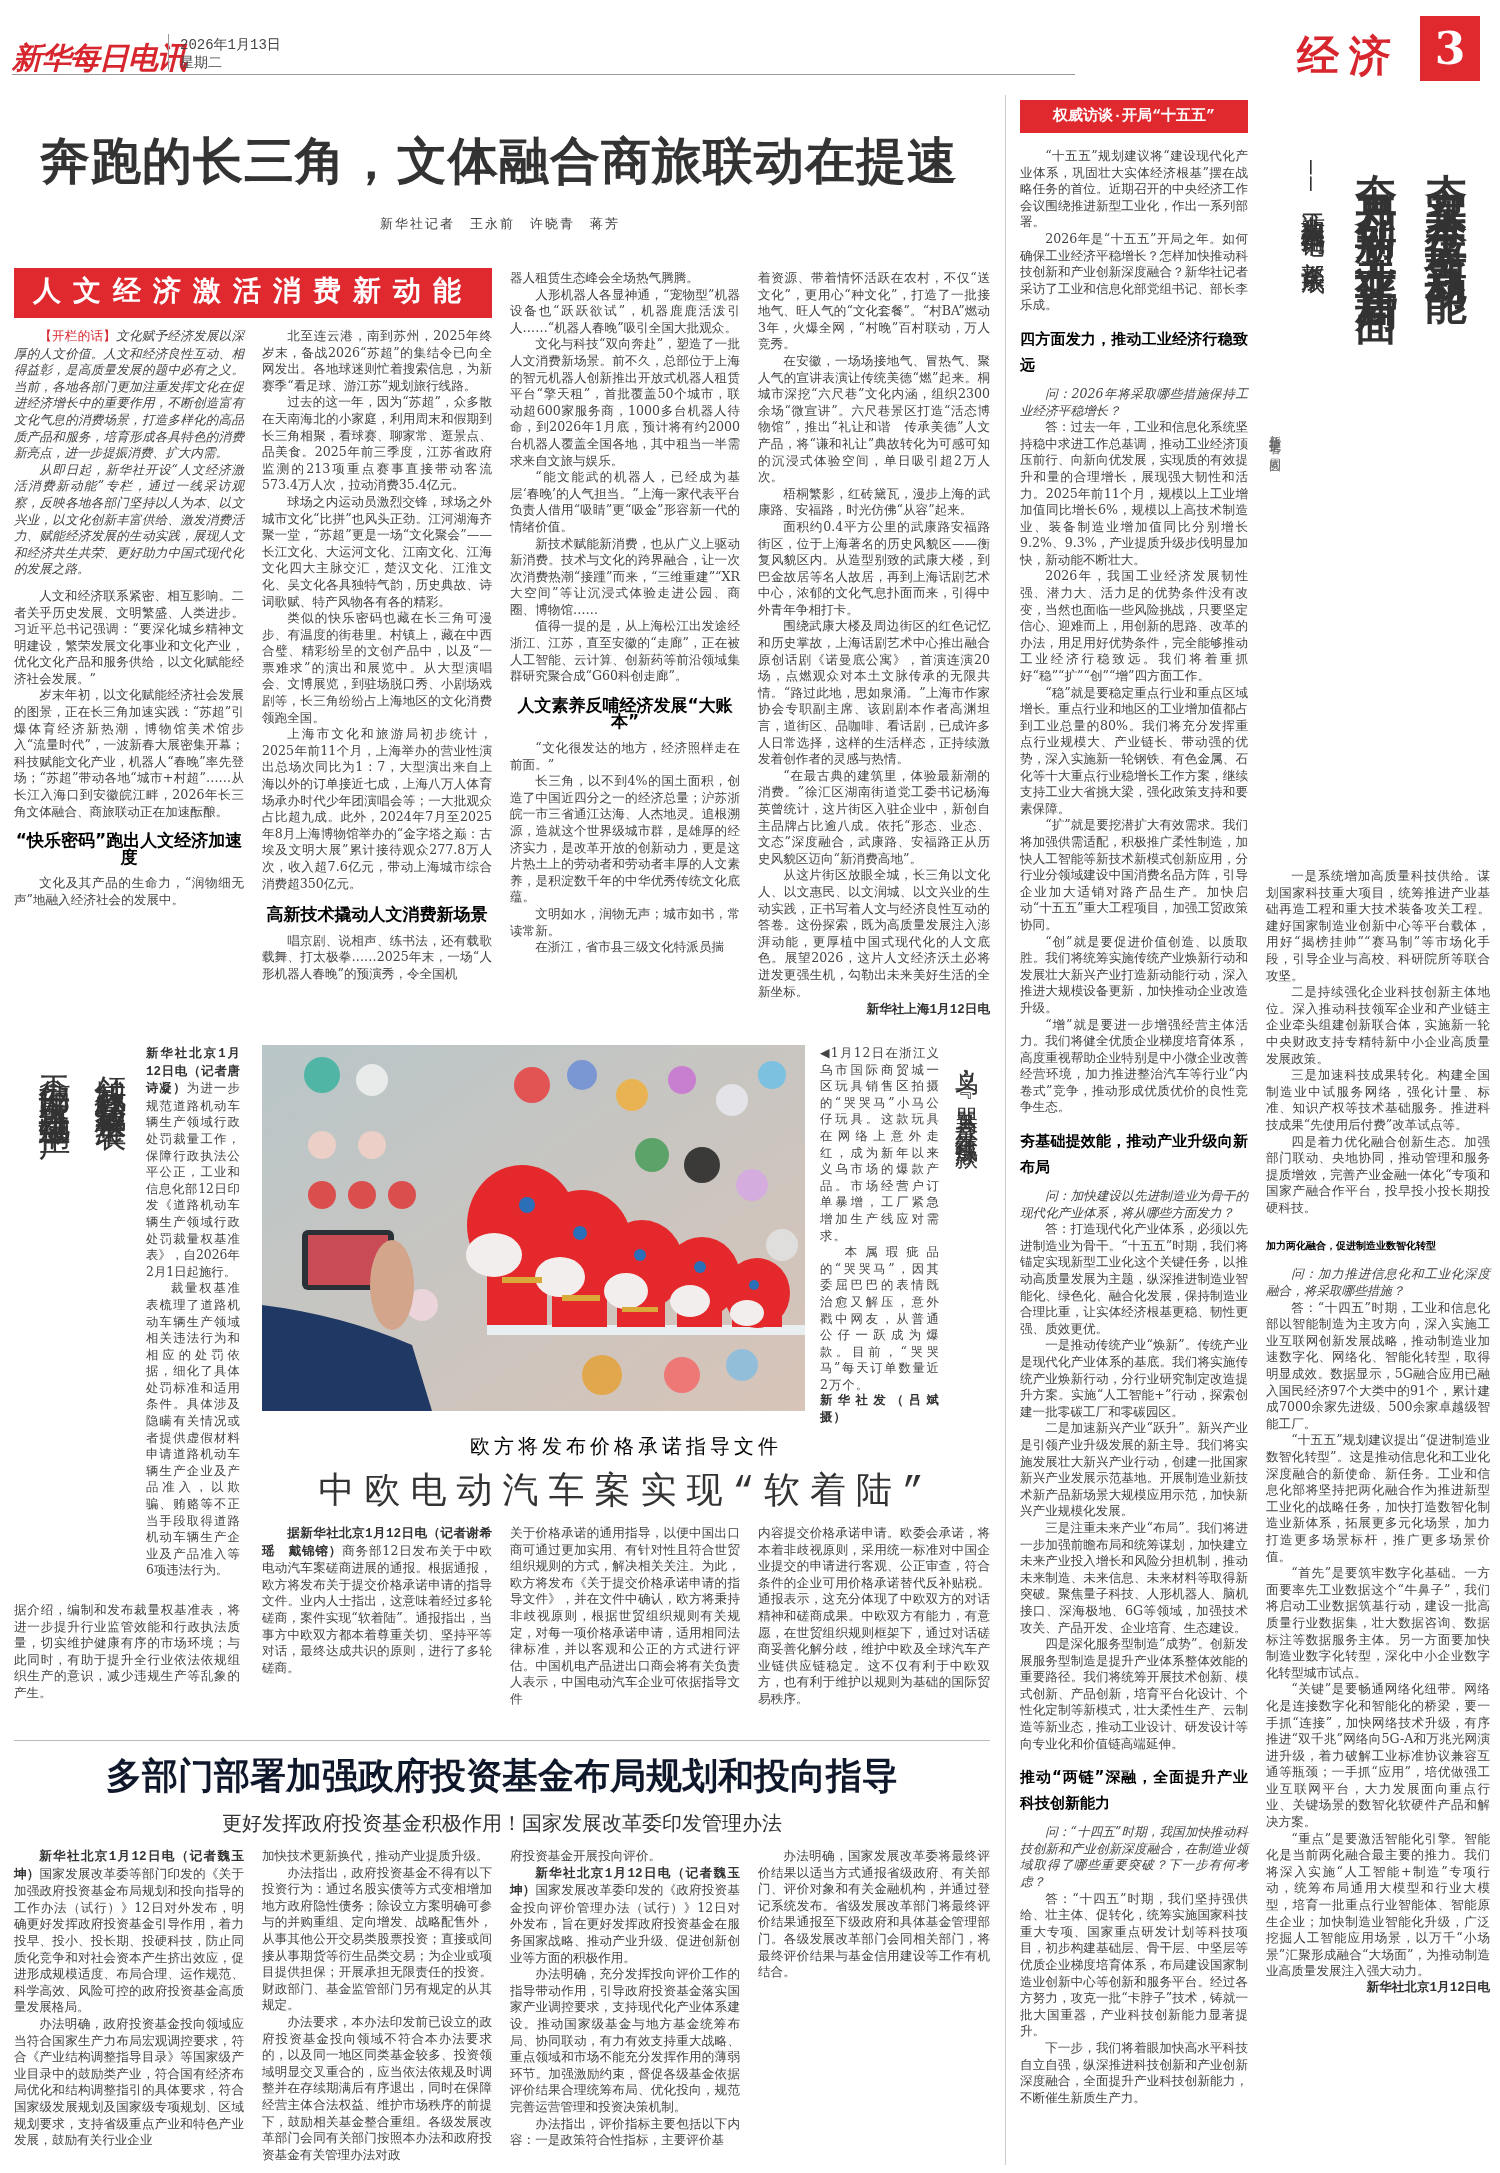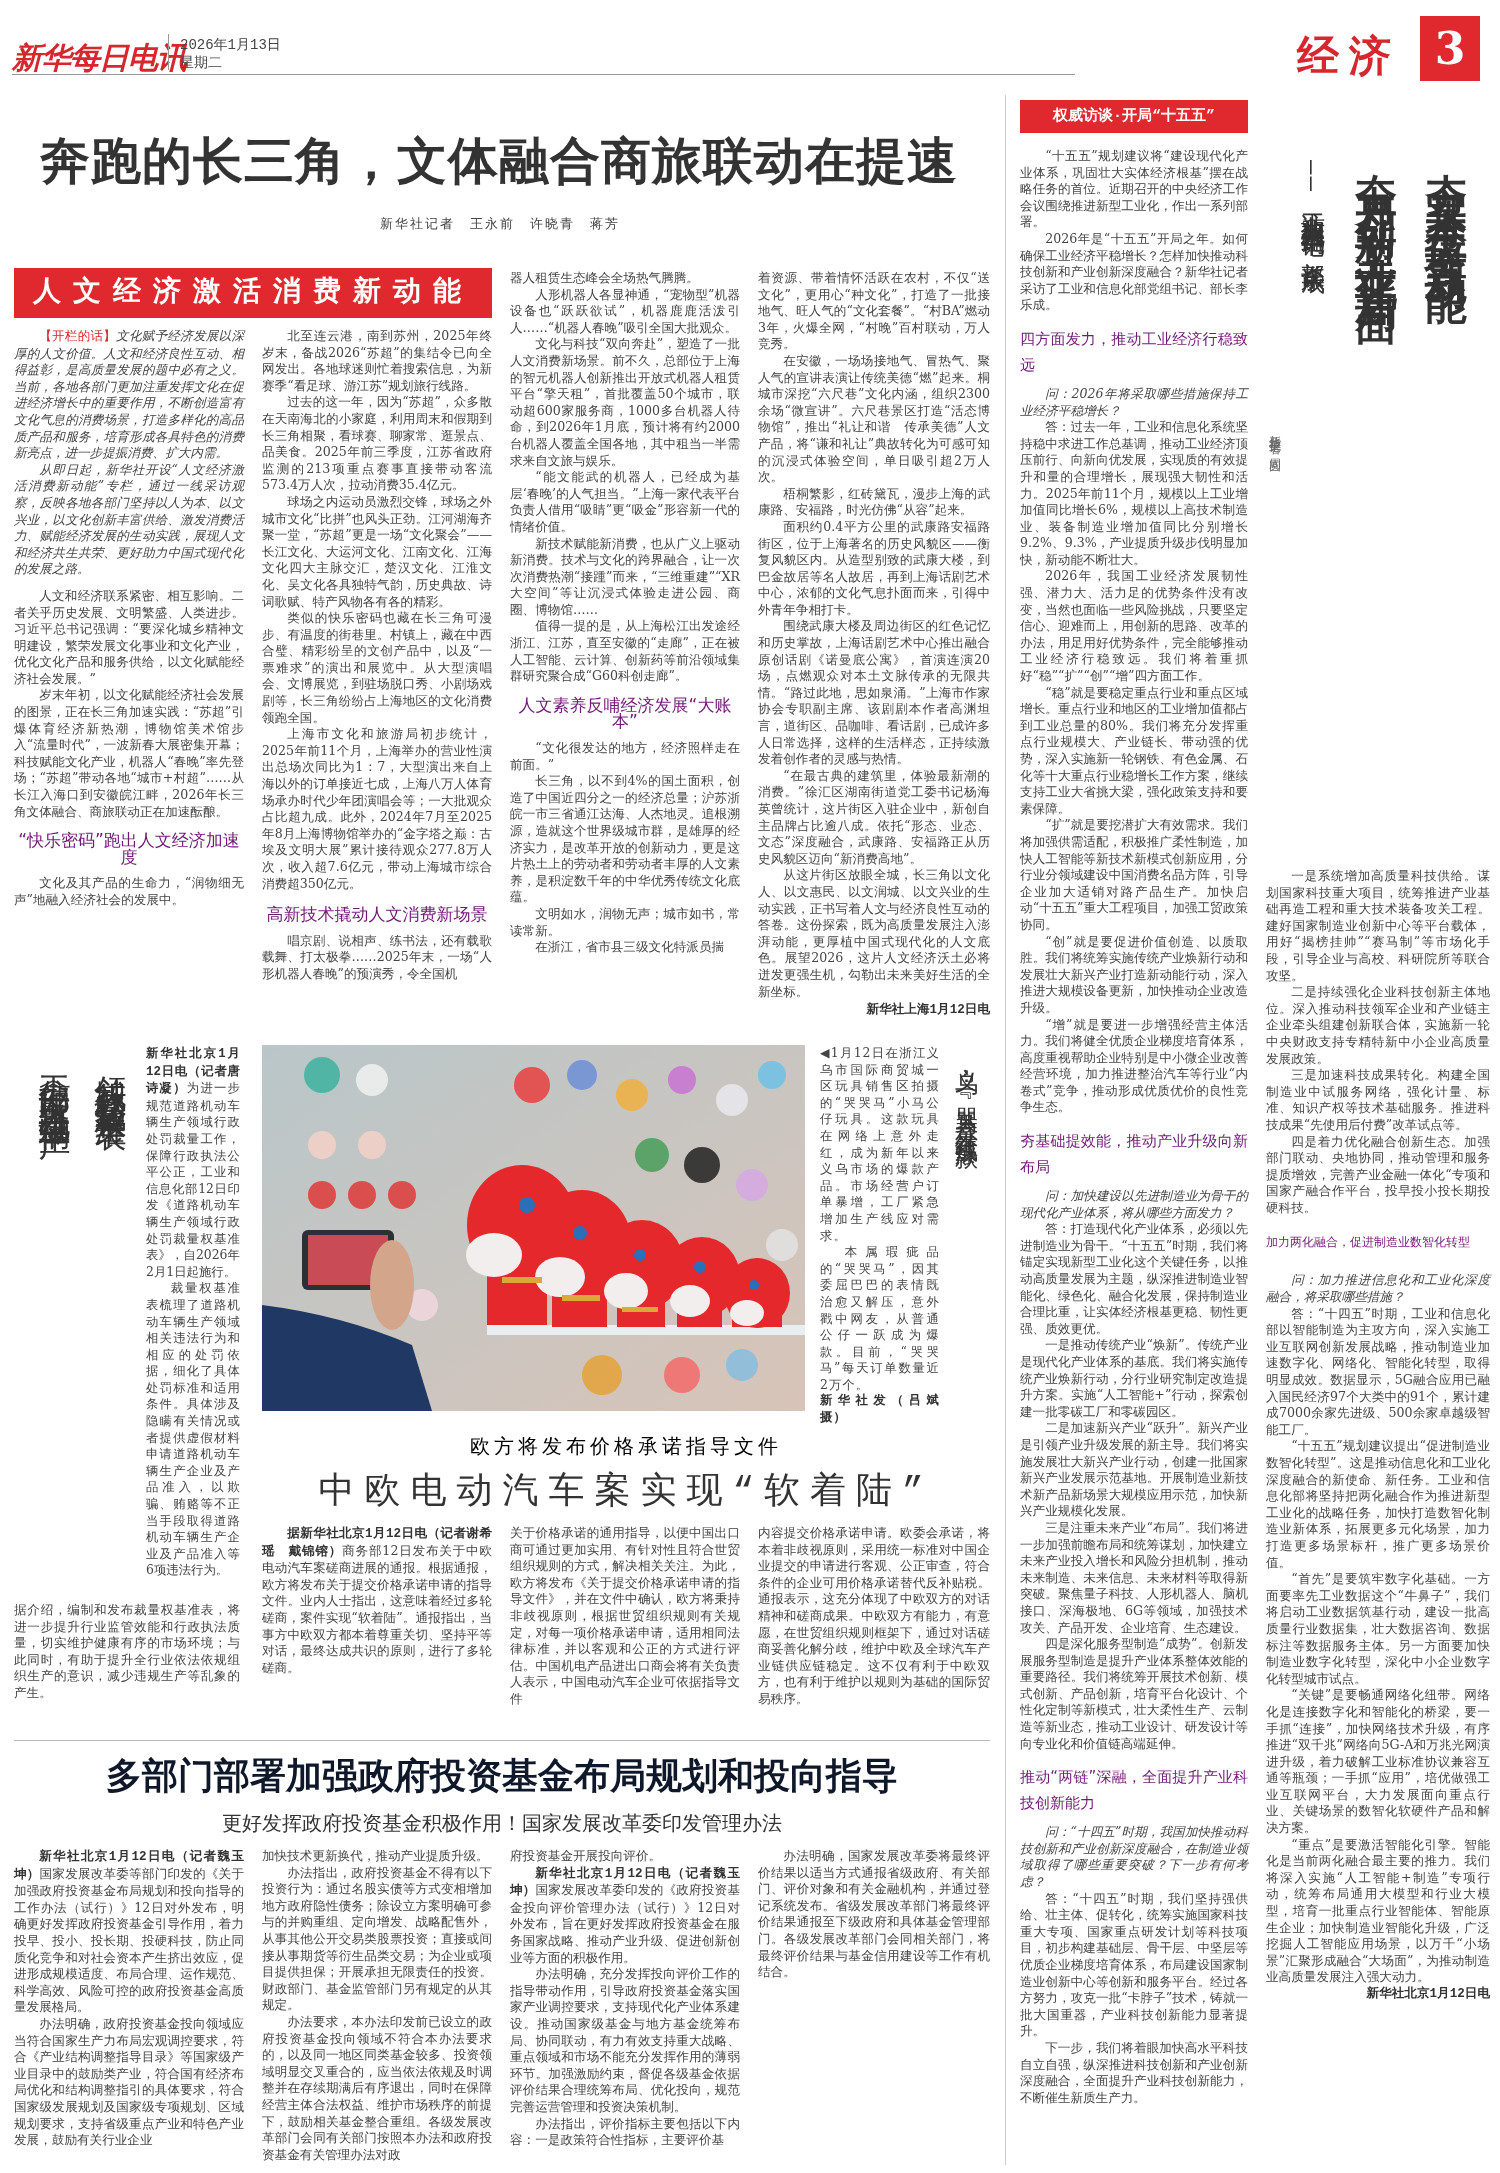--- a/index.html
+++ b/index.html
@@ -19,21 +19,21 @@
 
   
   #main-headline { left: 40px; top: 128px; font-size: 50px; font-weight: bold; color: #333; letter-spacing: 1px; white-space: nowrap; }
   #main-byline { left: 380px; top: 215px; font-size: 13px; color: #444; letter-spacing: 2px; }
   #column-banner { left: 14px; top: 268px; width: 478px; height: 50px; background: #e0282f; color: #fff; font-size: 28px; font-weight: bold; text-align: center; line-height: 50px; letter-spacing: 12px; }
 
   .col { font-size: 12.6px; line-height: 16.6px; color: #444; text-align: justify; }
   .col p { text-indent: 2em; }
   .col .lead { color: #d7262e; }
   .col .bold { font-weight: bold; color: #333; }
-  .subhead { font-size: 17px; font-weight: normal; color: #701a75; font-family: "DejaVu Sans", "Liberation Sans", sans-serif; }
+  .subhead { font-size: 17px; font-weight: bold; color: #000000; font-family: "DejaVu Sans", "Liberation Sans", sans-serif; }
 
   
   #interview-tag { left: 1020px; top: 100px; width: 228px; height: 33px; background: #e0282f; color: #fff; font-size: 15px; font-weight: bold; text-align: center; line-height: 33px; }
   .vtitle { writing-mode: vertical-rl; font-weight: bold; color: #333; letter-spacing: 4px; }
   .vsub { writing-mode: vertical-rl; color: #333; }
 
   
   #photo { left: 262px; top: 1045px; width: 543px; height: 366px; overflow: hidden; background: #c9c3c7; }
   #photo-caption-box { left: 820px; top: 1045px; width: 120px; }
 
@@ -258,21 +258,21 @@
   <p style="font-style:italic">问：“十四五”时期，我国加快推动科技创新和产业创新深度融合，在制造业领域取得了哪些重要突破？下一步有何考虑？</p>
   <p>答：“十四五”时期，我们坚持强供给、壮主体、促转化，统筹实施国家科技重大专项、国家重点研发计划等科技项目，初步构建基础层、骨干层、中坚层等优质企业梯度培育体系，布局建设国家制造业创新中心等创新和服务平台。经过各方努力，攻克一批“卡脖子”技术，铸就一批大国重器，产业科技创新能力显著提升。</p>
   <p>下一步，我们将着眼加快高水平科技自立自强，纵深推进科技创新和产业创新深度融合，全面提升产业科技创新能力，不断催生新质生产力。</p>
 </div>
 
 <div class="abs col" style="left:1266px; top:868px; width:224px;">
   <p>一是系统增加高质量科技供给。谋划国家科技重大项目，统筹推进产业基础再造工程和重大技术装备攻关工程。建好国家制造业创新中心等平台载体，用好“揭榜挂帅”“赛马制”等市场化手段，引导企业与高校、科研院所等联合攻坚。</p>
   <p>二是持续强化企业科技创新主体地位。深入推动科技领军企业和产业链主企业牵头组建创新联合体，实施新一轮中央财政支持专精特新中小企业高质量发展政策。</p>
   <p>三是加速科技成果转化。构建全国制造业中试服务网络，强化计量、标准、知识产权等技术基础服务。推进科技成果“先使用后付费”改革试点等。</p>
   <p>四是着力优化融合创新生态。加强部门联动、央地协同，推动管理和服务提质增效，完善产业金融一体化“专项和国家产融合作平台，投早投小投长期投硬科技。</p>
-  <div class="subhead" style="margin:12px 0 16px; line-height:28px; font-size:12px;">加力两化融合，促进制造业数智化转型</div>
+  <div class="subhead" style="margin:12px 0 2px; line-height:36px; font-size:10px;">加力两化融合，促进制造业数智化转型</div>
   <p style="font-style:italic">问：加力推进信息化和工业化深度融合，将采取哪些措施？</p>
   <p>答：“十四五”时期，工业和信息化部以智能制造为主攻方向，深入实施工业互联网创新发展战略，推动制造业加速数字化、网络化、智能化转型，取得明显成效。数据显示，5G融合应用已融入国民经济97个大类中的91个，累计建成7000余家先进级、500余家卓越级智能工厂。</p>
   <p>“十五五”规划建议提出“促进制造业数智化转型”。这是推动信息化和工业化深度融合的新使命、新任务。工业和信息化部将坚持把两化融合作为推进新型工业化的战略任务，加快打造数智化制造业新体系，拓展更多元化场景，加力打造更多场景标杆，推广更多场景价值。</p>
   <p>“首先”是要筑牢数字化基础。一方面要率先工业数据这个“牛鼻子”，我们将启动工业数据筑基行动，建设一批高质量行业数据集，壮大数据咨询、数据标注等数据服务主体。另一方面要加快制造业数字化转型，深化中小企业数字化转型城市试点。</p>
   <p>“关键”是要畅通网络化纽带。网络化是连接数字化和智能化的桥梁，要一手抓“连接”，加快网络技术升级，有序推进“双千兆”网络向5G-A和万兆光网演进升级，着力破解工业标准协议兼容互通等瓶颈；一手抓“应用”，培优做强工业互联网平台，大力发展面向重点行业、关键场景的数智化软硬件产品和解决方案。</p>
   <p>“重点”是要激活智能化引擎。智能化是当前两化融合最主要的推力。我们将深入实施“人工智能+制造”专项行动，统筹布局通用大模型和行业大模型，培育一批重点行业智能体、智能原生企业；加快制造业智能化升级，广泛挖掘人工智能应用场景，以万千“小场景”汇聚形成融合“大场面”，为推动制造业高质量发展注入强大动力。</p>
   <div class="bold sans" style="text-align:right;">新华社北京1月12日电</div>
 </div>
 
 </body></html>

